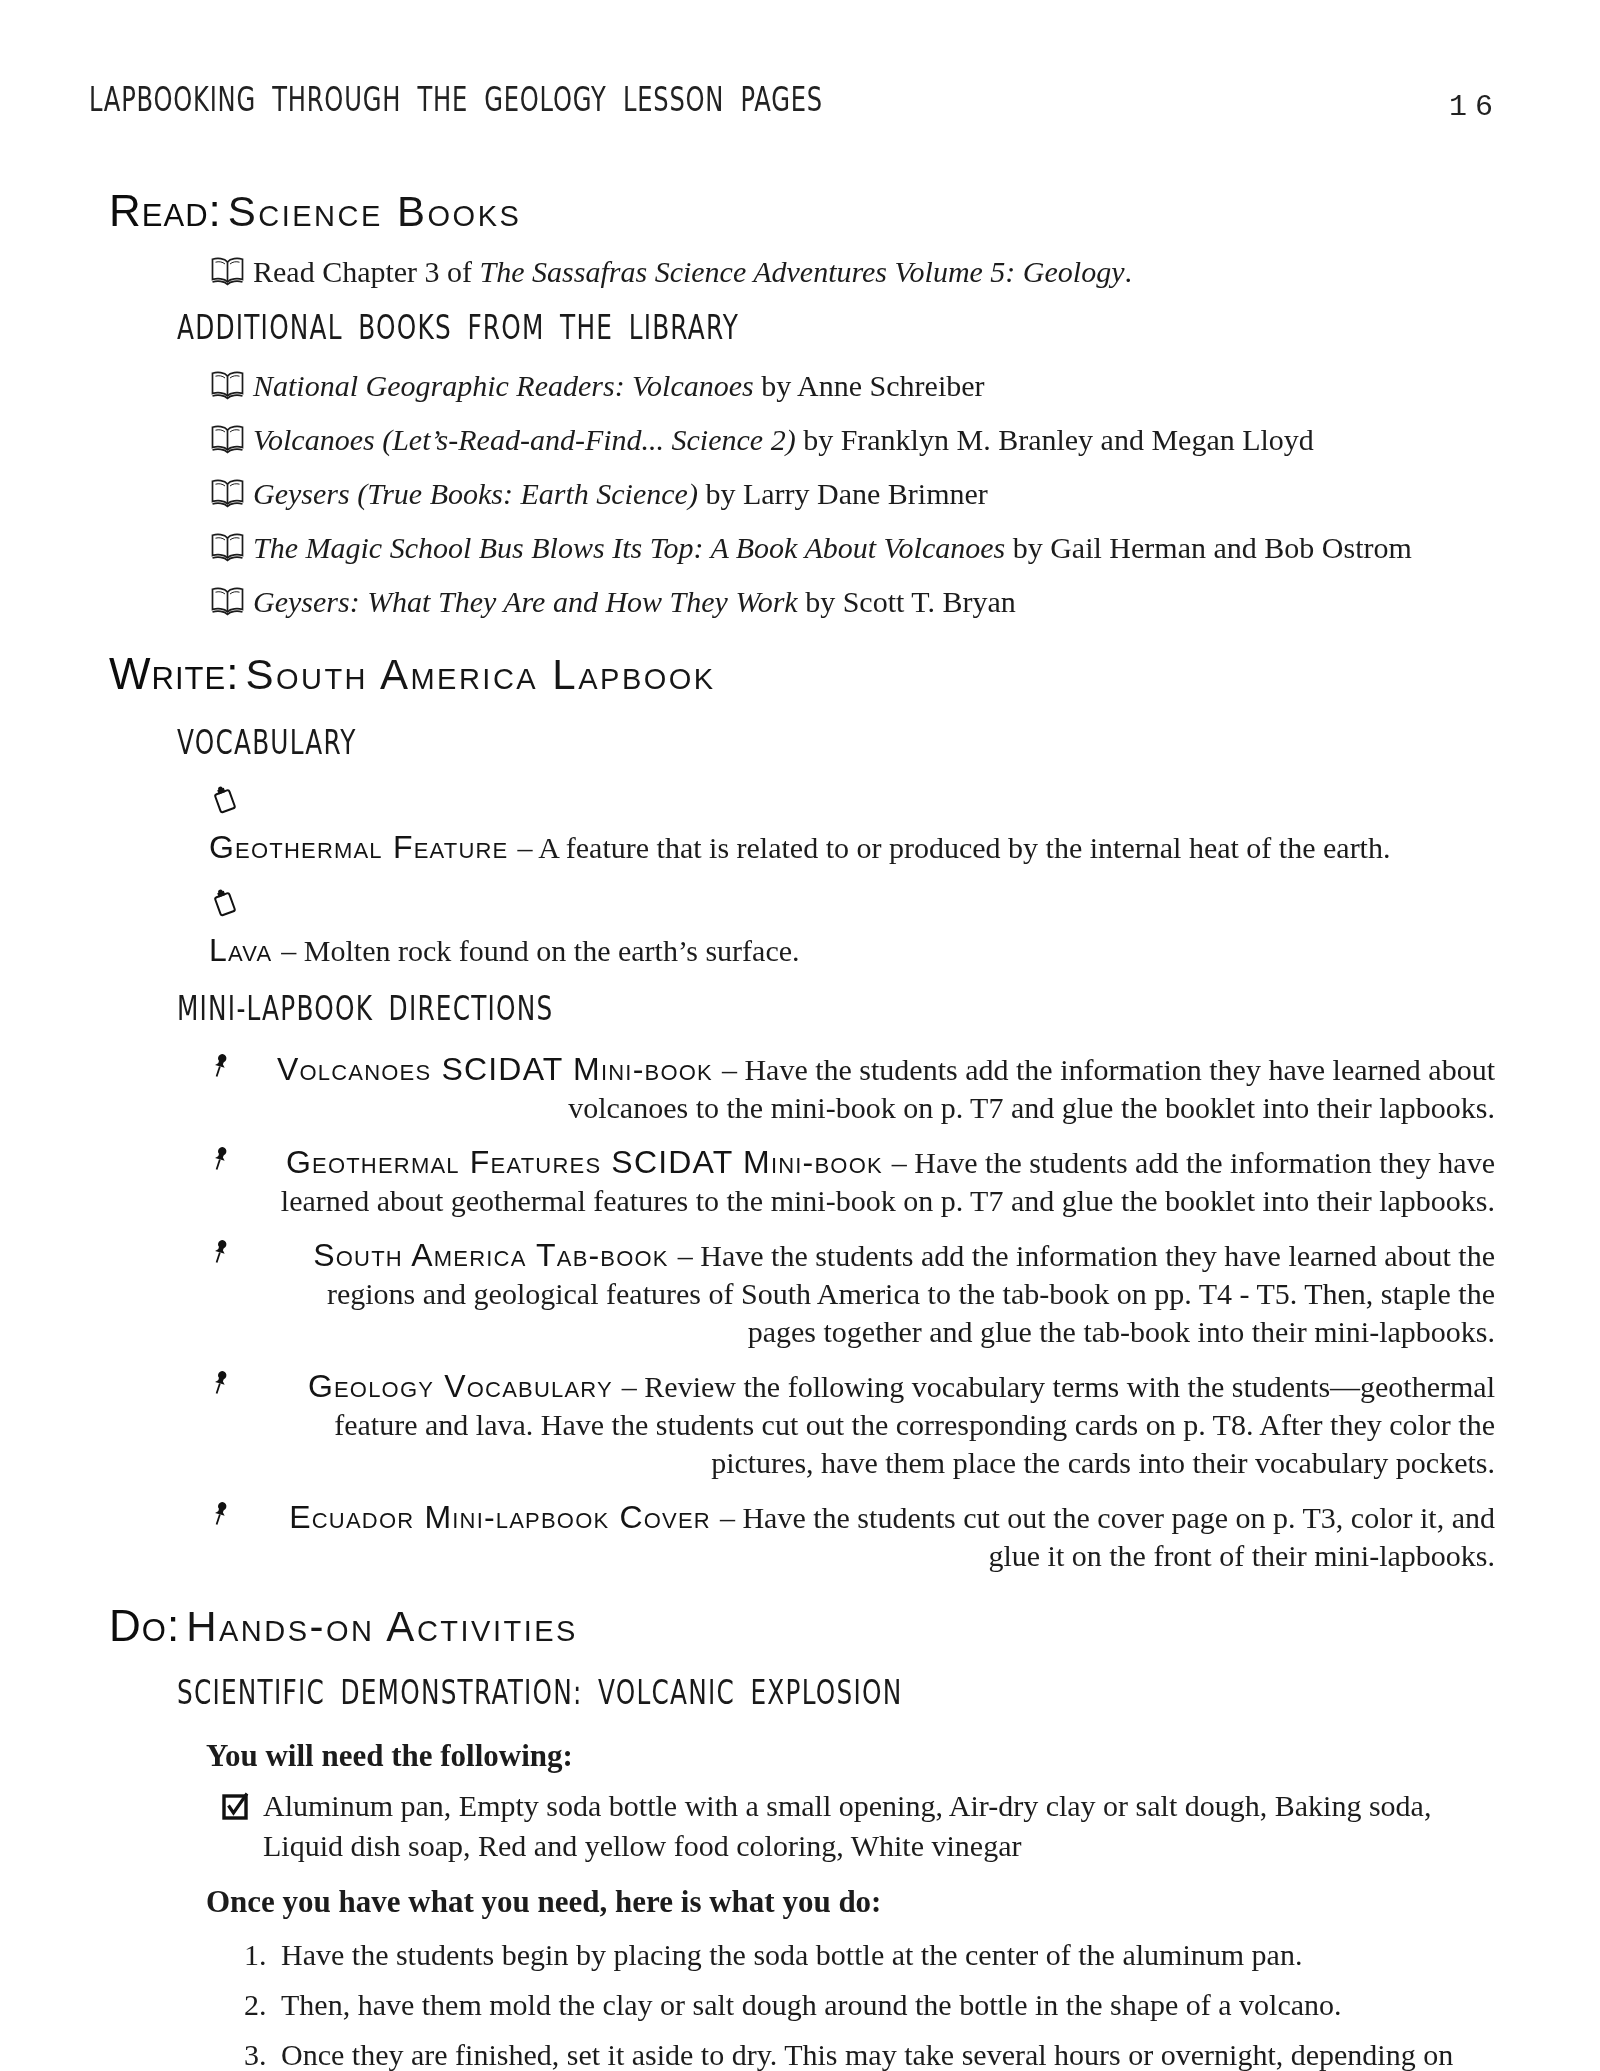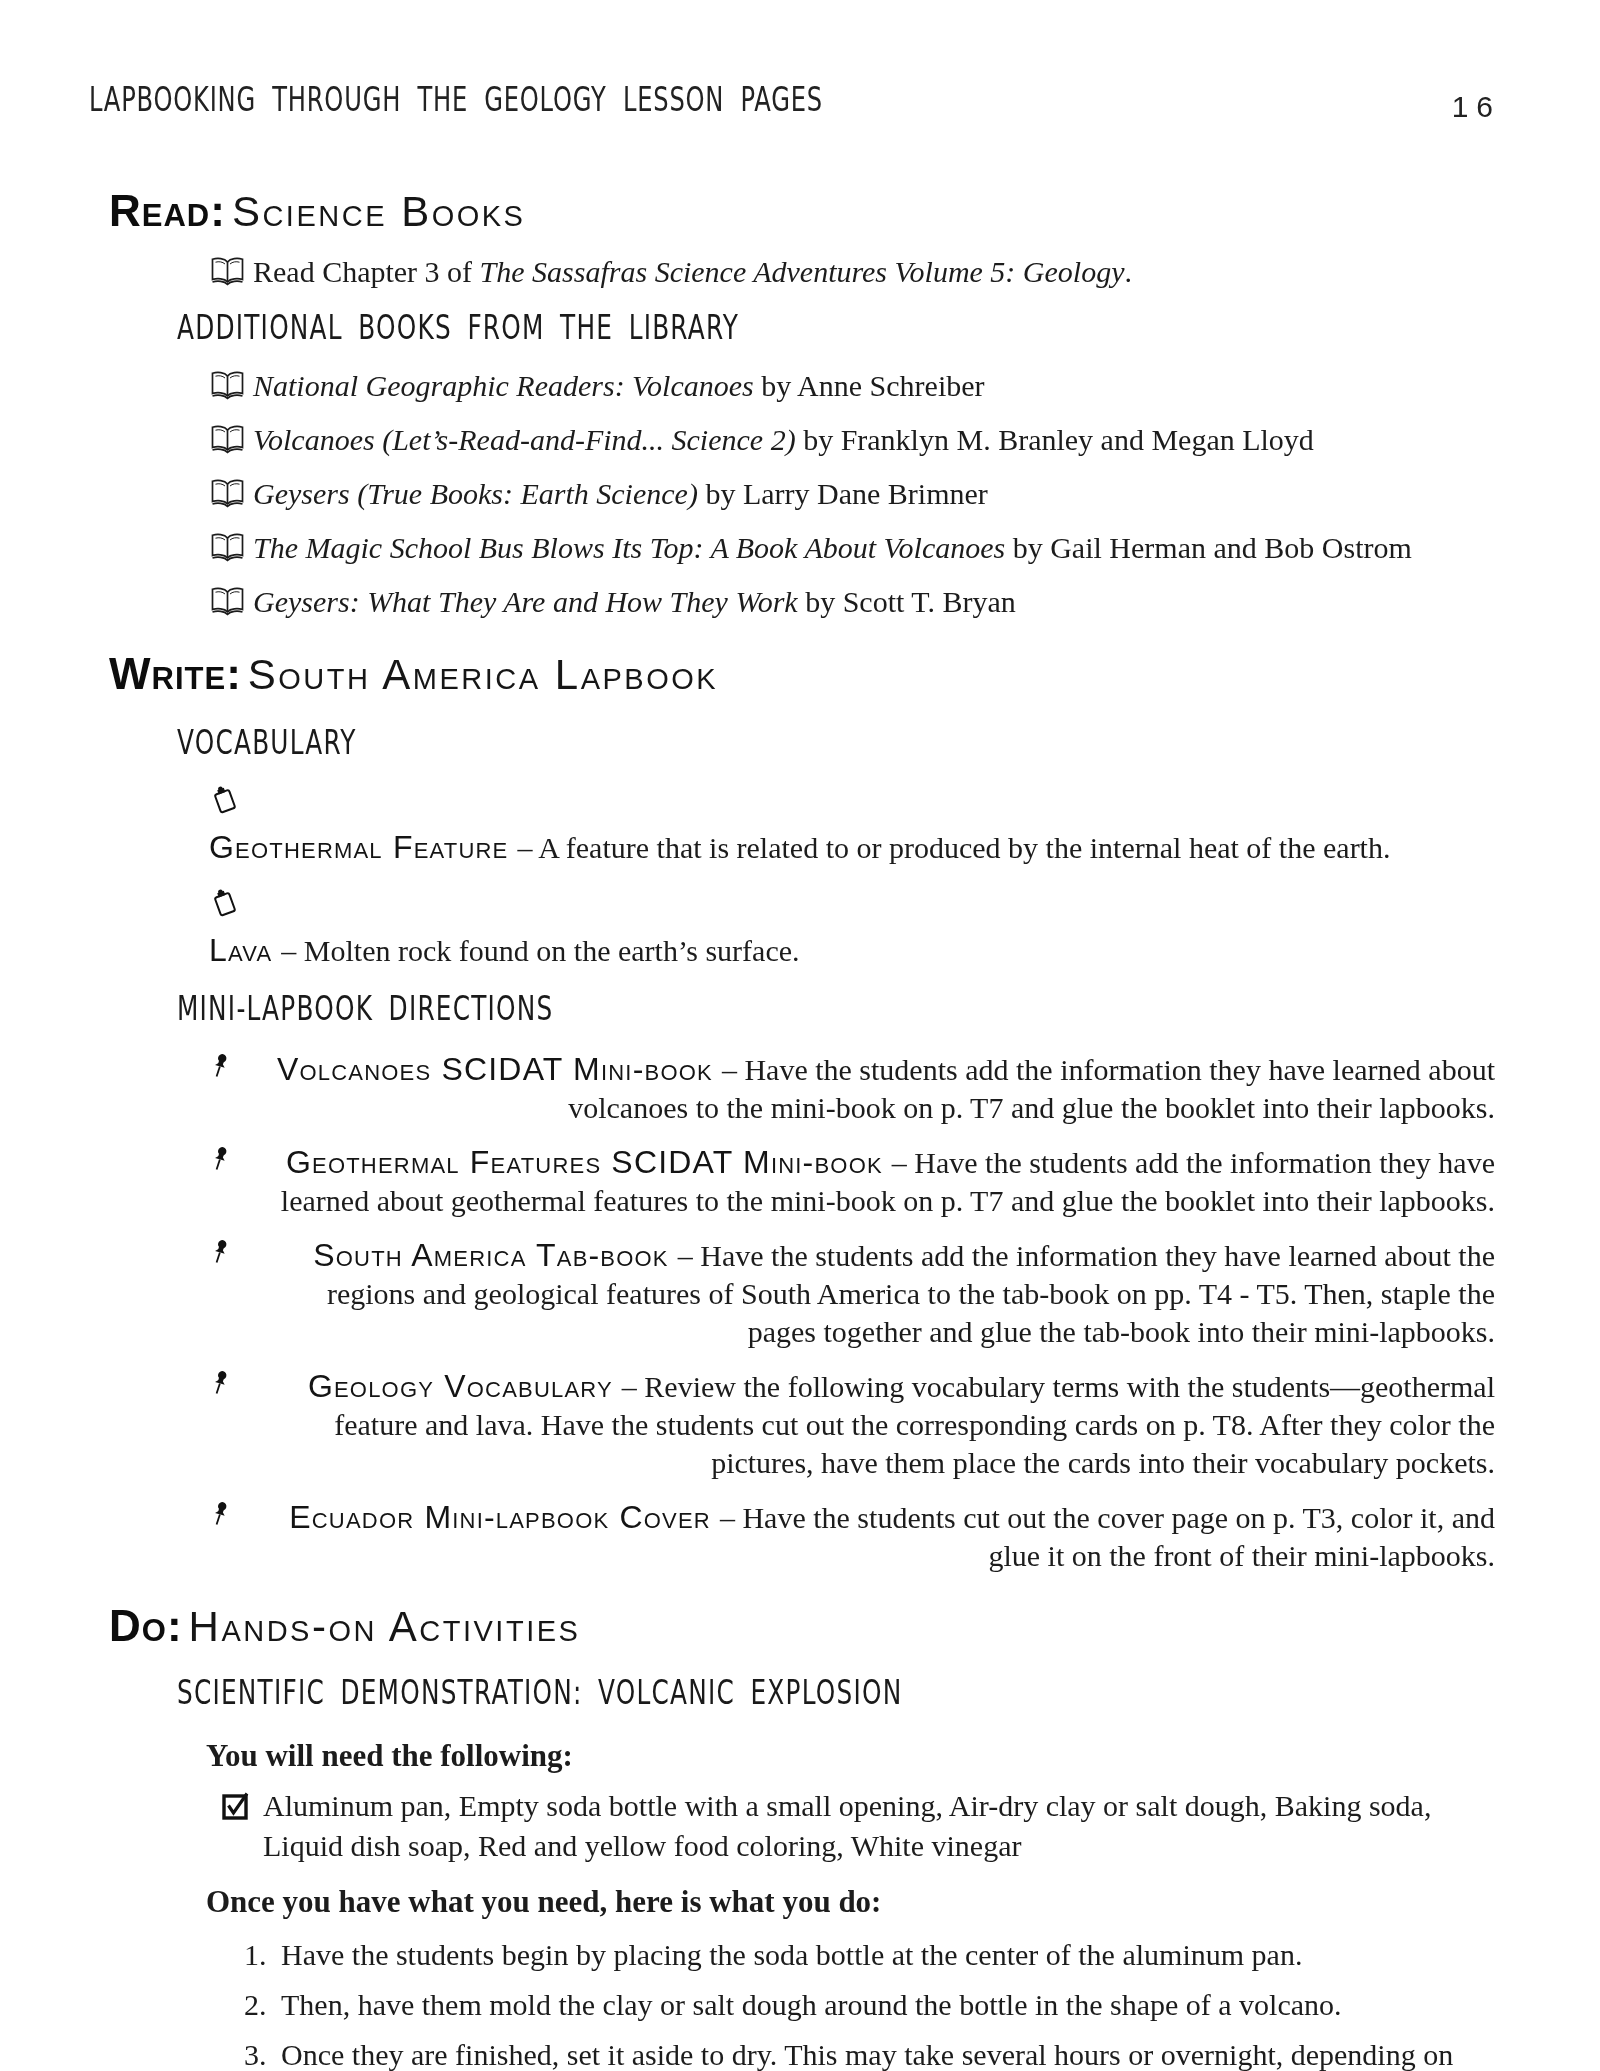--- a/index.html
+++ b/index.html
@@ -4,25 +4,25 @@
 <style>
   html,body{margin:0;padding:0;background:#ffffff;}
   body{width:1600px;height:2071px;overflow:hidden;color:#1c1c1c;
        font-family:"Liberation Serif",serif;-webkit-font-smoothing:antialiased;}
   .page{box-sizing:border-box;width:1600px;height:2071px;padding:80px 105px 0 109px;position:relative;}
 
   
   .runhead{display:flex;justify-content:space-between;align-items:flex-start;margin-left:-20px;}
   .runhead .title{font-family:"DejaVu Sans",sans-serif;font-size:31px;letter-spacing:1px;word-spacing:10px;
        display:inline-block;transform:scale(0.78,1.06);transform-origin:left top;white-space:nowrap;color:#222;}
-  .runhead .pagenum{font-family:Liberation Sans, sans-serif;font-size:30px;letter-spacing:8px;color:#222;margin-top:10px;margin-right:-6px;}
+  .runhead .pagenum{font-family:Liberation Mono, monospace;font-size:30px;letter-spacing:8px;color:#222;margin-top:10px;margin-right:-6px;}
 
   
   h2.sec{margin:0;font-weight:normal;line-height:46px;}
-  .sec-label{font-family:"Liberation Sans",sans-serif;font-weight:700;font-variant:small-caps;
+  .sec-label{font-family:"Liberation Sans",sans-serif;font-weight:400;font-variant:small-caps;
        font-size:44px;letter-spacing:1px;color:#0d0d0d;}
   .sec-title{font-family:"Liberation Sans",sans-serif;font-weight:400;font-variant:small-caps;
        font-size:42px;letter-spacing:2.5px;color:#161616;}
 
   
   .hand{font-family:"DejaVu Sans",sans-serif;font-size:31px;letter-spacing:1.5px;word-spacing:8px;
        display:inline-block;transform:scale(0.80,1.08);transform-origin:left center;white-space:nowrap;color:#1a1a1a;}
   .subhead{margin:0 0 0 68px;line-height:40px;}
 
   

